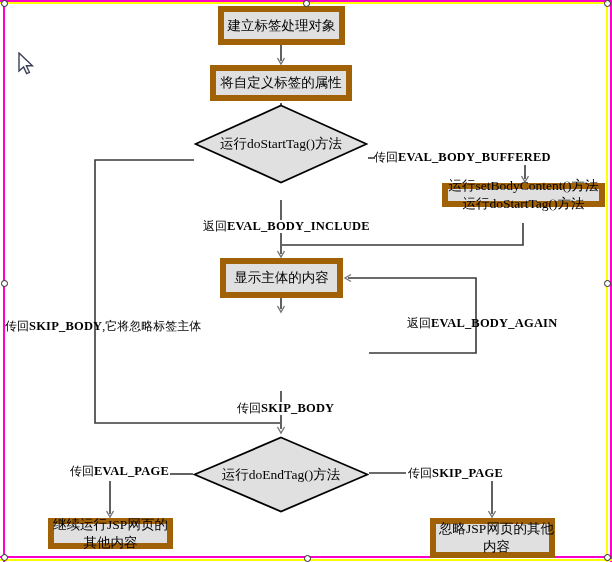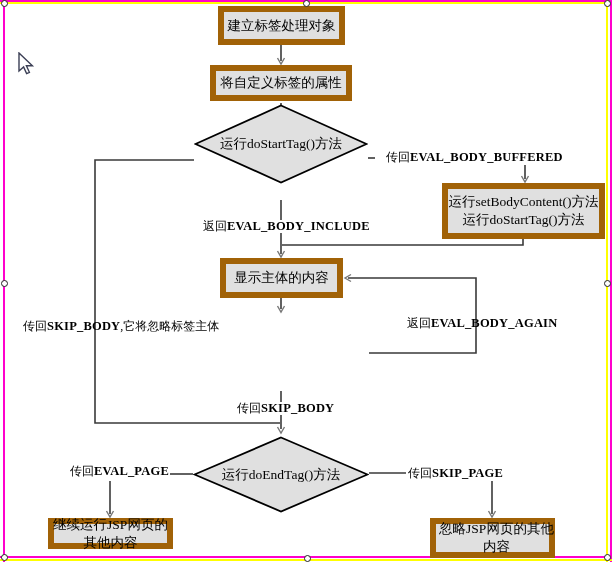--- a/index.html
+++ b/index.html
@@ -97,21 +97,21 @@
     <div class="ln">将自定义标签的属性</div>
   </div>
 
   <div class="diamond" style="left:194px;top:104px;width:174px;height:80px;">
     <svg width="174" height="80">
       <polygon points="87,1.5 172.5,40 87,78.5 1.5,40" fill="#e0e0e0" stroke="#000" stroke-width="1.8"></polygon>
     </svg>
     <div class="dtext">运行doStartTag()方法</div>
   </div>
 
-  <div class="node" style="left:442px;top:183px;width:163px;height:56px;">
+  <div class="node" style="left:442px;top:183px;width:163px;height:24px;">
     <div class="ln">运行setBodyContent()方法</div>
     <div class="ln">运行doStartTag()方法</div>
   </div>
 
   <div class="node" style="left:220px;top:258px;width:123px;height:40px;">
     <div class="ln">显示主体的内容</div>
   </div>
 
 
   <div class="diamond" style="left:193px;top:436px;width:176px;height:77px;">
@@ -124,33 +124,33 @@
   <div class="node" style="left:48px;top:518px;width:125px;height:31px;">
     <div class="ln">继续运行JSP网页的</div>
     <div class="ln">其他内容</div>
   </div>
 
   <div class="node" style="left:430px;top:518px;width:125px;height:40px;padding-left:8px;">
     <div class="ln">忽略JSP网页的其他</div>
     <div class="ln">内容</div>
   </div>
 
-  <div class="clabel" style="left:386px;top:151px;">
+  <div class="clabel" style="left:374px;top:151px;">
     <span>传回</span><span class="const">EVAL_BODY_BUFFERED</span>
   </div>
 
   <div class="clabel onwhite" style="left:202px;top:220px;">
     <span>返回</span><span class="const">EVAL_BODY_INCLUDE</span>
   </div>
 
   <div class="clabel" style="left:407px;top:317px;">
     <span>返回</span><span class="const">EVAL_BODY_AGAIN</span>
   </div>
 
-  <div class="clabel" style="left:5px;top:320px;padding-left:18px;">
+  <div class="clabel" style="left:5px;top:320px;">
     <span>传回</span><span class="const">SKIP_BODY</span><span>,它将忽略标签主体</span>
   </div>
 
   <div class="clabel onwhite" style="left:236px;top:402px;">
     <span>传回</span><span class="const">SKIP_BODY</span>
   </div>
 
   <div class="clabel onwhite" style="left:69px;top:465px;">
     <span>传回</span><span class="const">EVAL_PAGE</span>
   </div>

